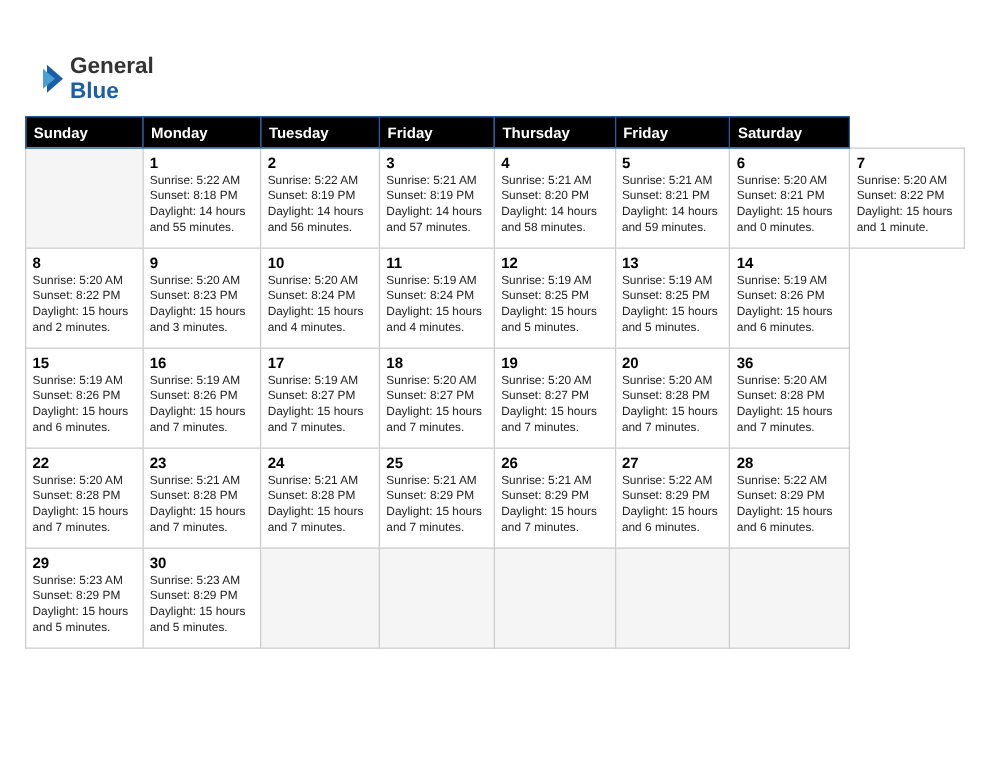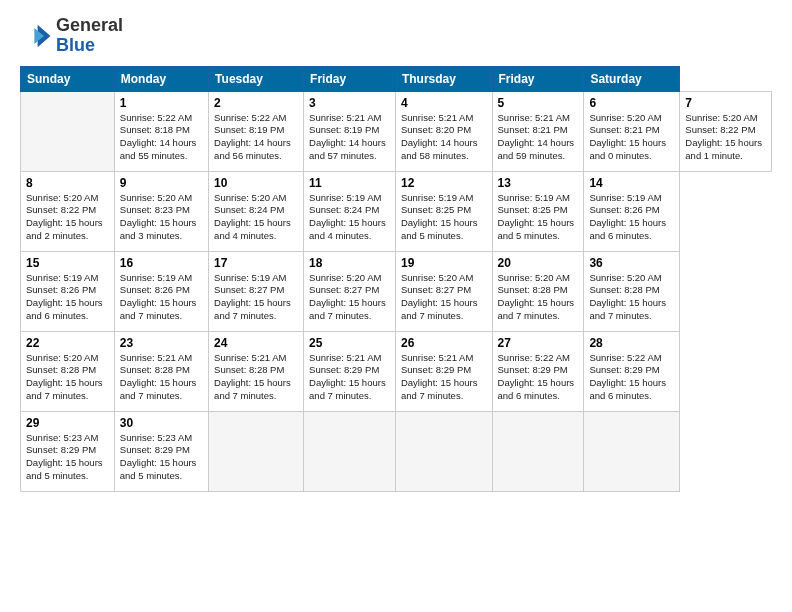--- a/index.html
+++ b/index.html
@@ -11,20 +11,21 @@
       overflow: hidden;
     }
     .container {
       padding: 16px 20px 10px 20px;
     }
     .header-row {
       display: flex;
       justify-content: space-between;
       align-items: flex-start;
       margin-bottom: 10px;
+      margin-top: 27px;
     }
     .logo {
       display: flex;
       align-items: center;
       gap: 4px;
     }
     .logo-text {
       font-size: 18px;
       font-weight: bold;
       line-height: 1.1;
@@ -46,21 +47,21 @@
     .calendar-subtitle {
       font-size: 14px;
       color: #333;
     }
     .calendar {
       width: 100%;
       border-collapse: collapse;
       font-size: 10px;
     }
     .calendar th {
-      background-color: #0369a1;
+      background-color: #000000;
       color: #fff;
       text-align: left;
       padding: 5px 6px;
       font-size: 12px;
       font-weight: bold;
       border: 1px solid #1a5fa8;
     }
     .calendar td {
       border: 1px solid #ccc;
       vertical-align: top;

